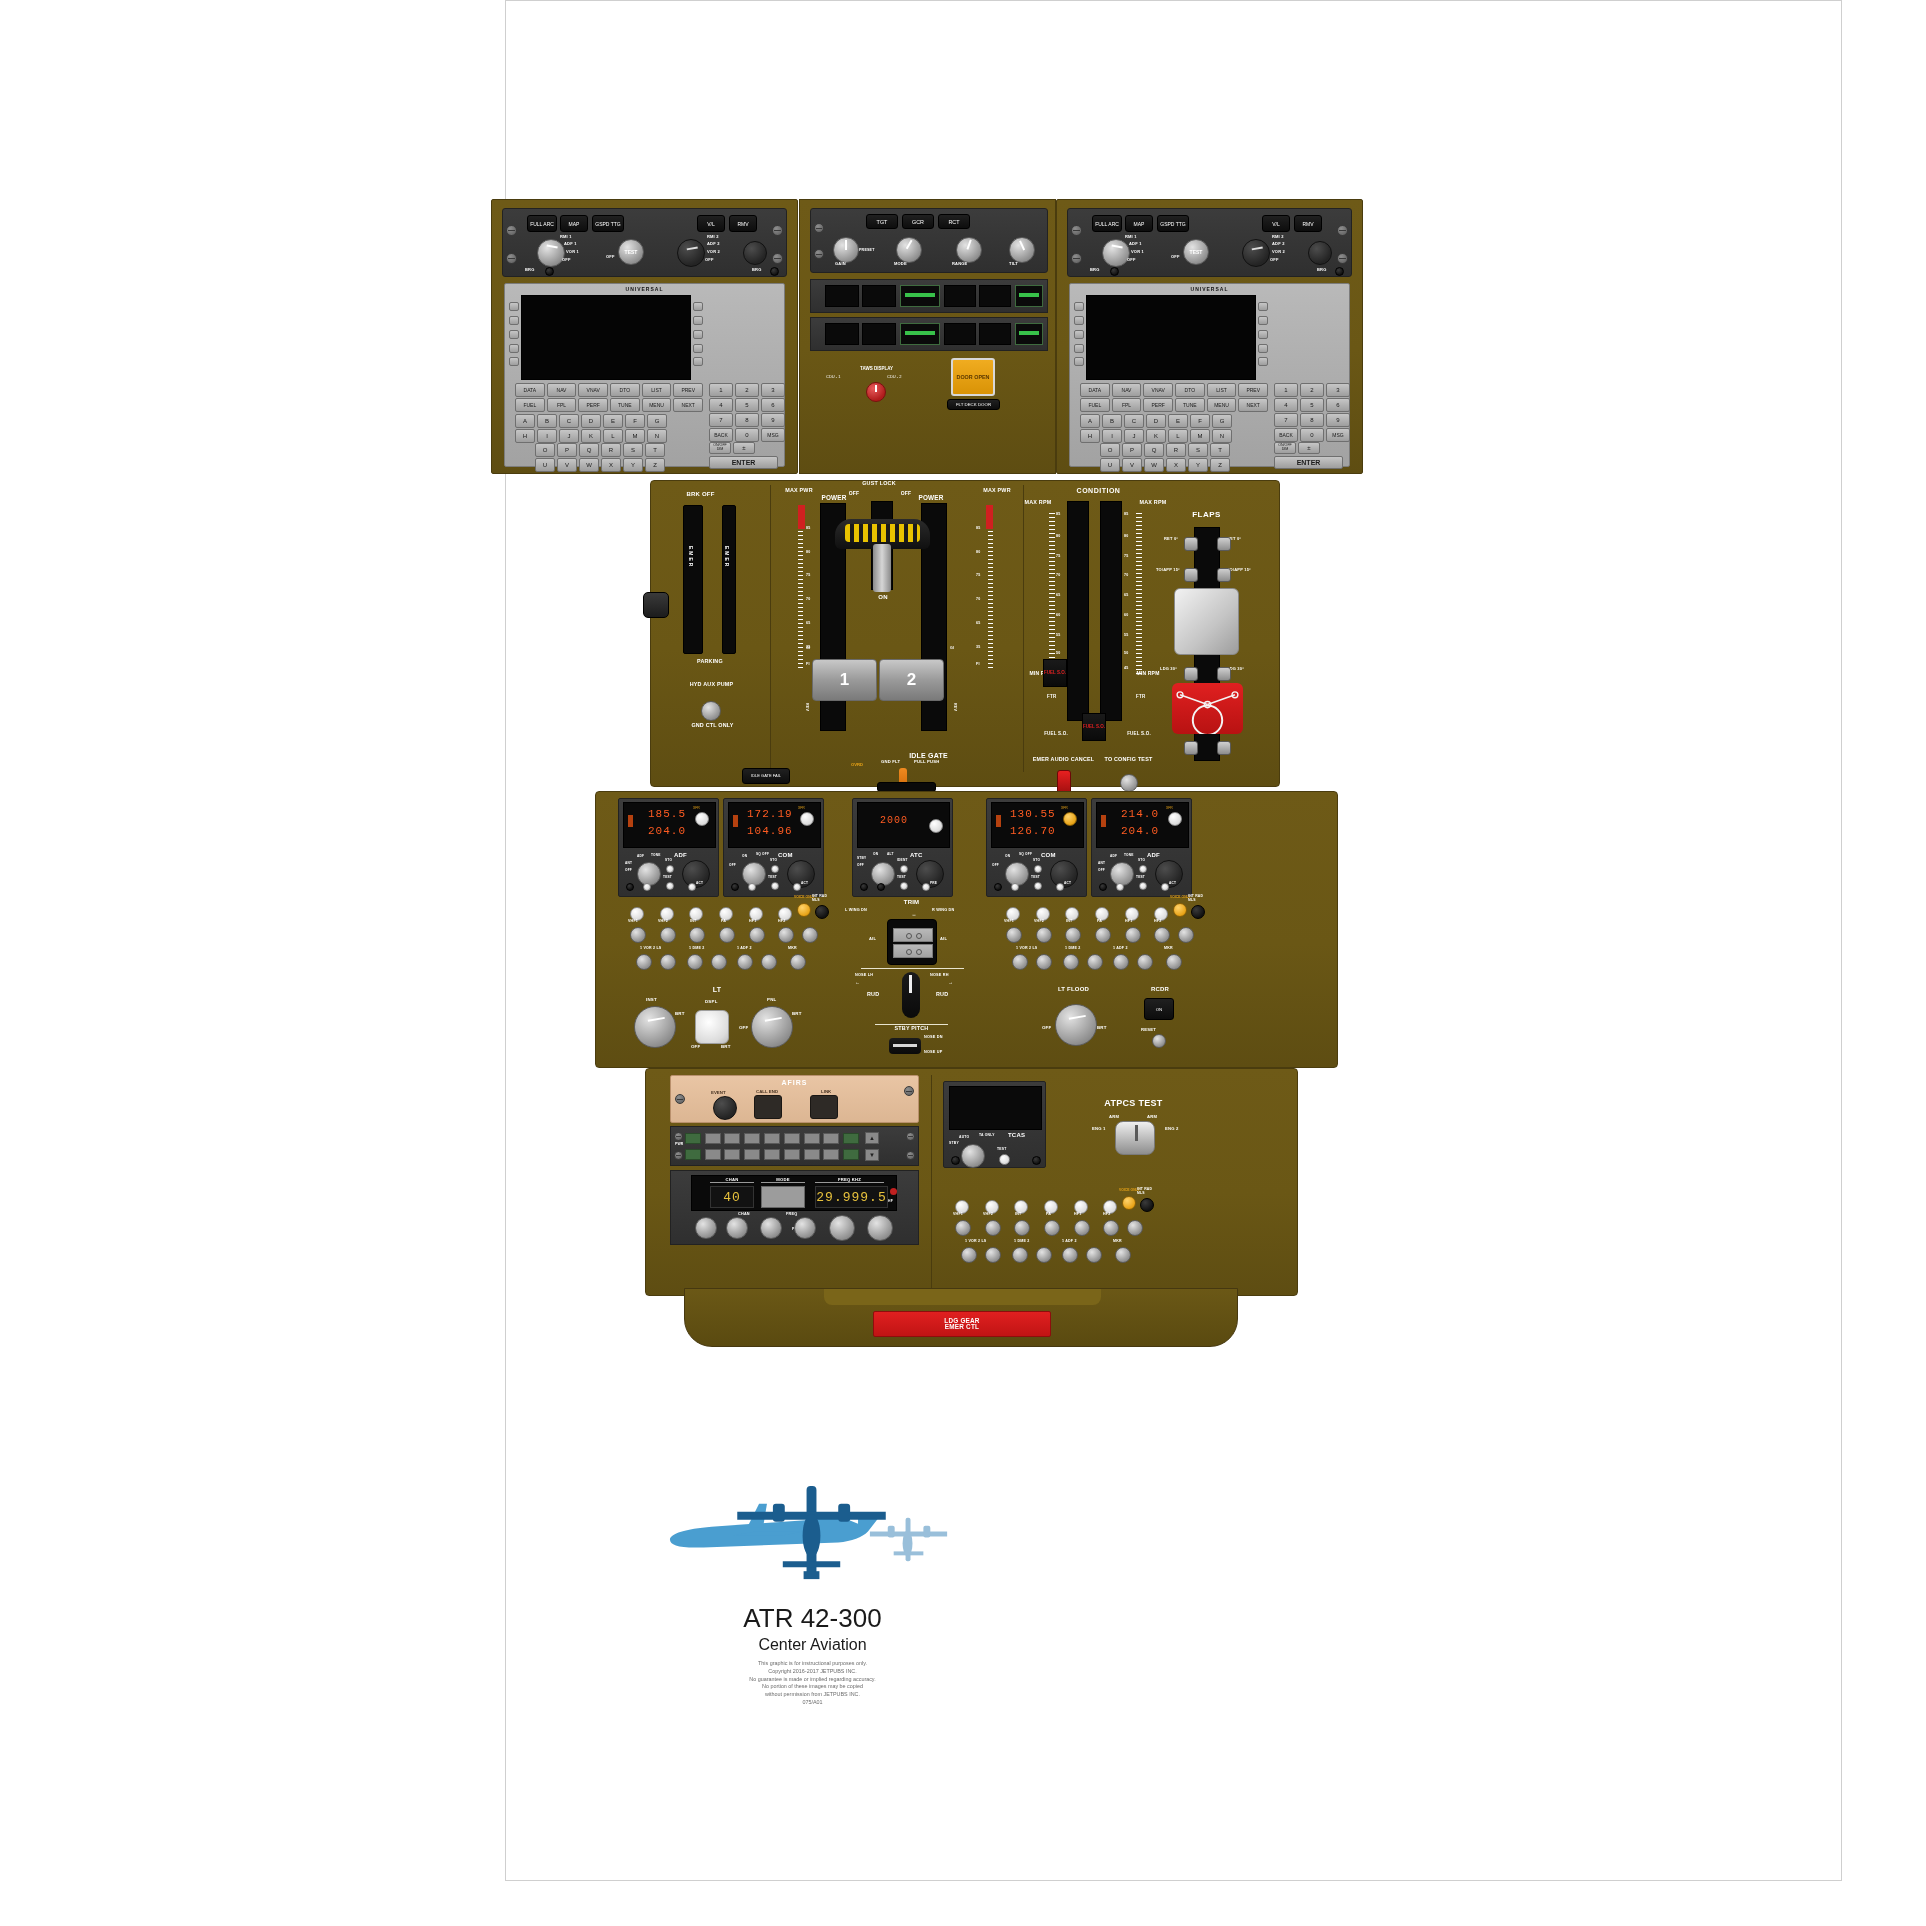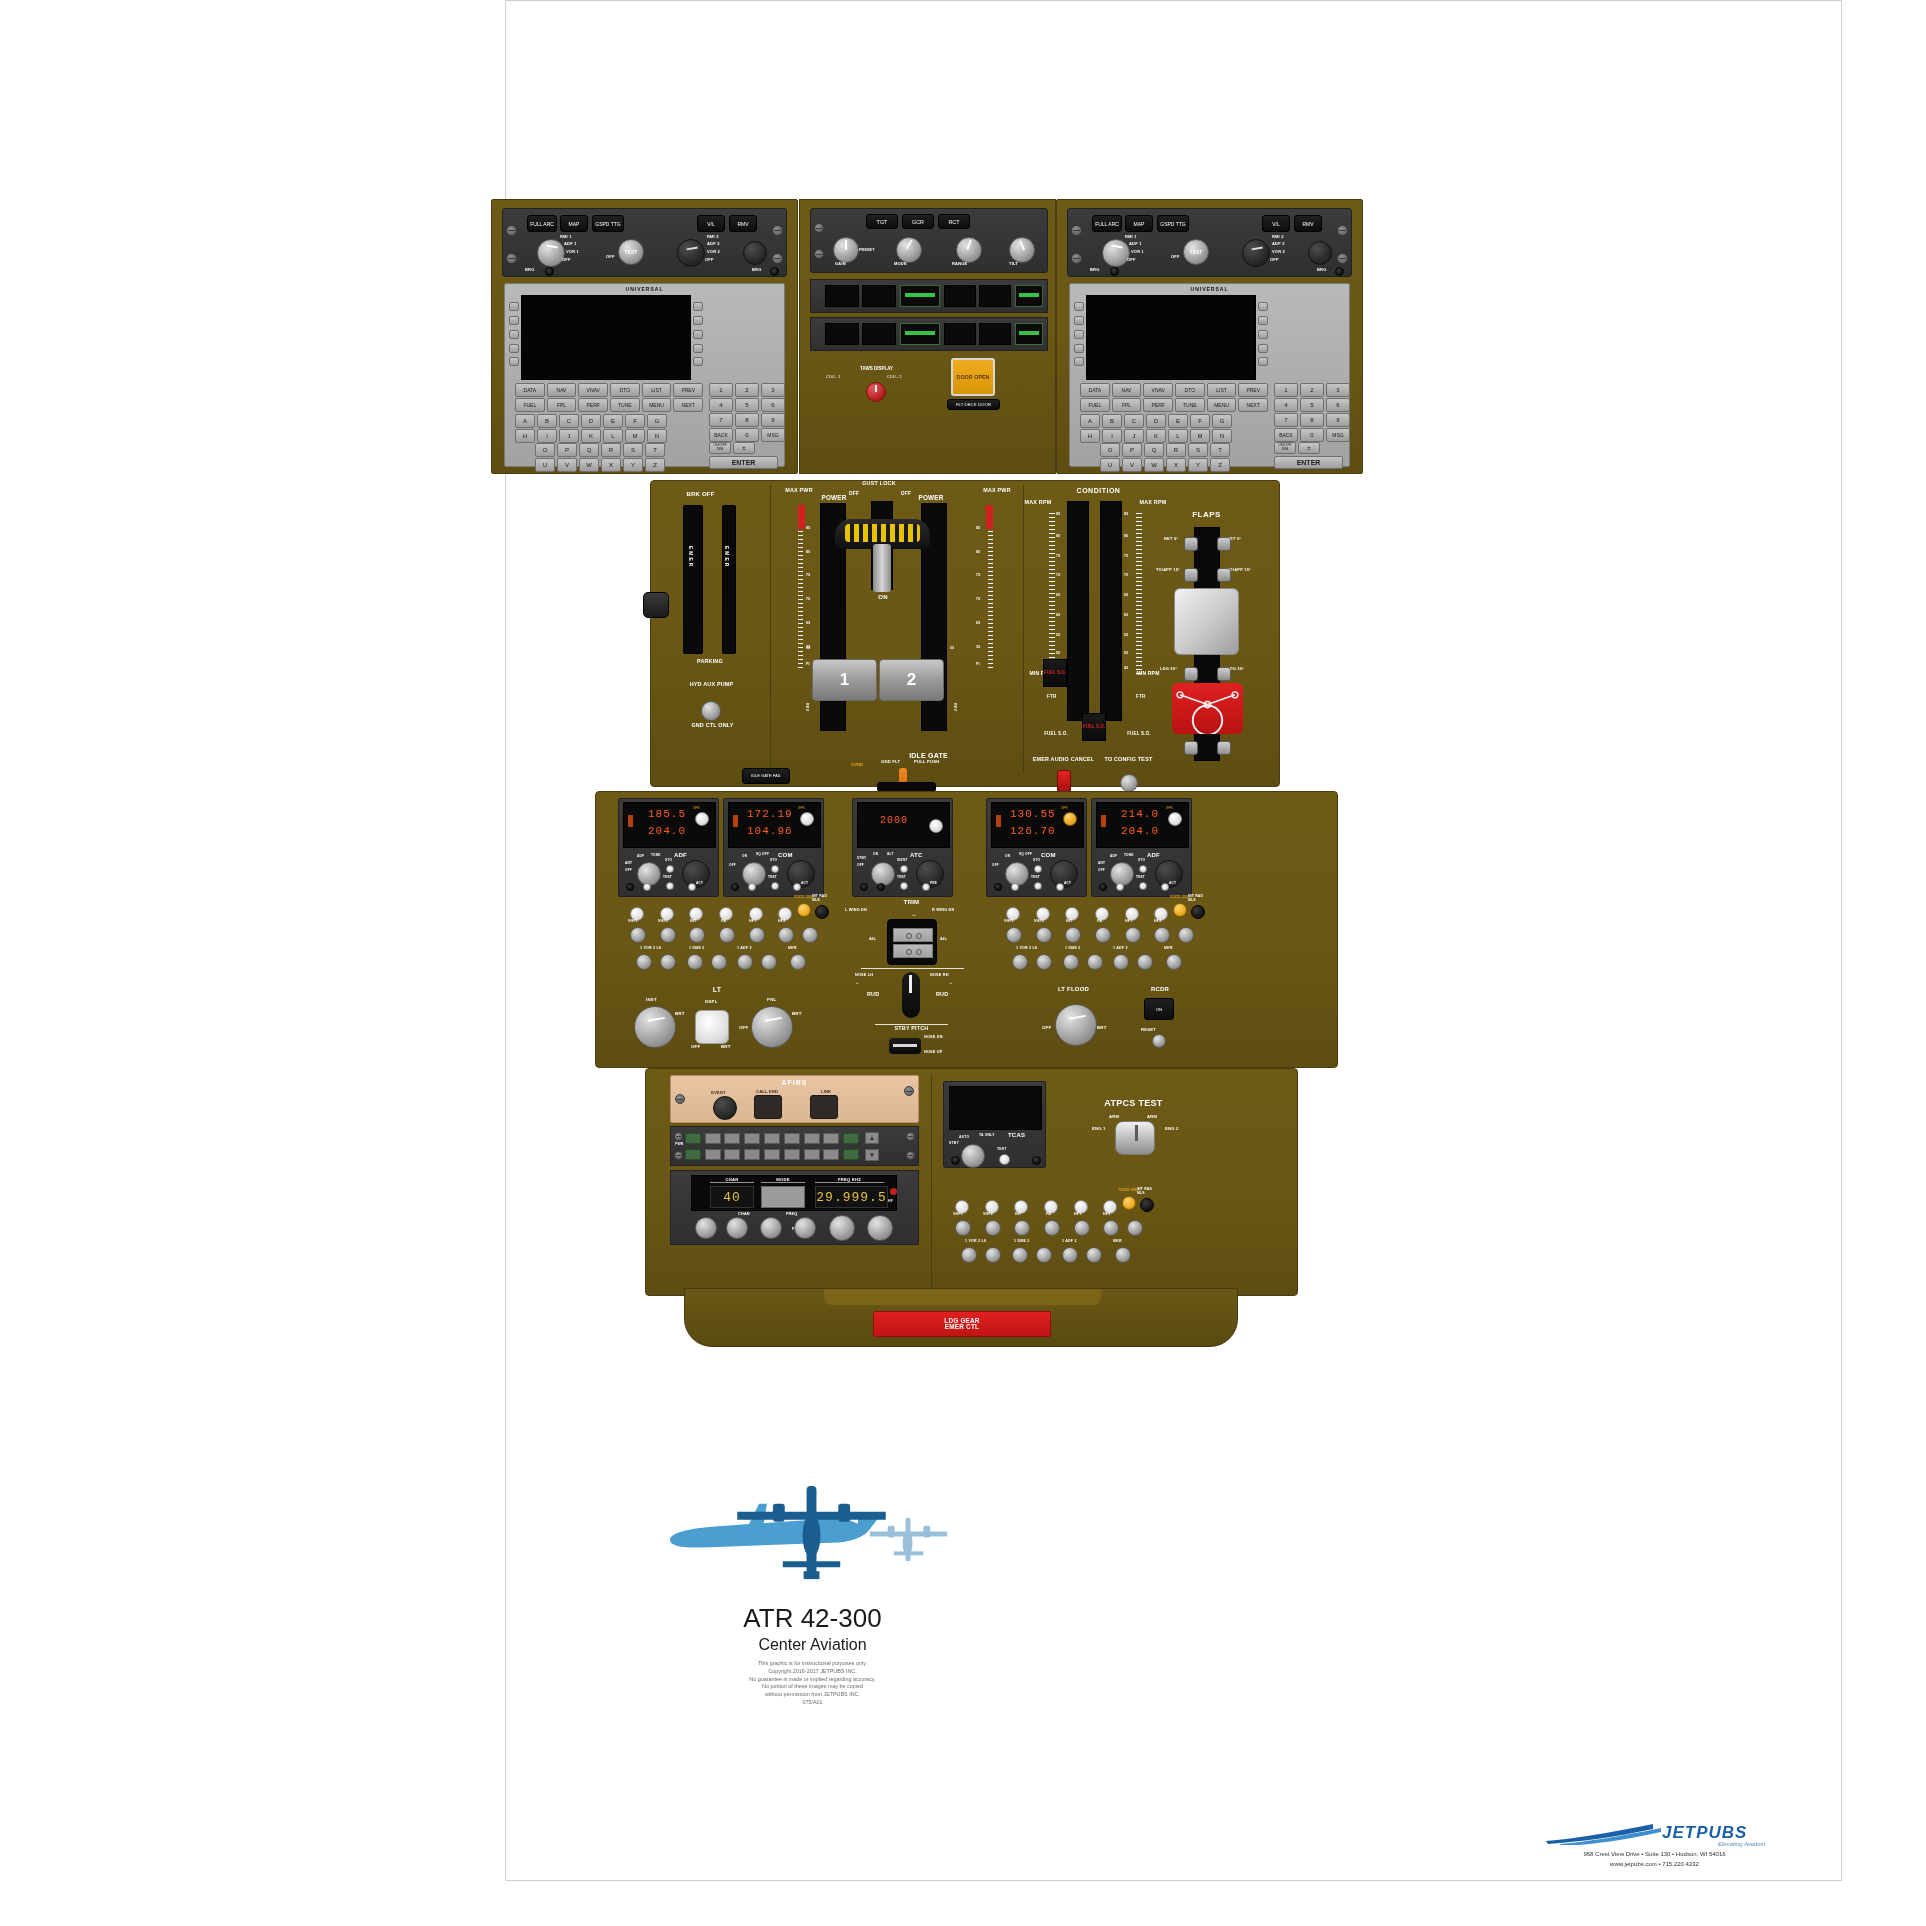--- a/index.html
+++ b/index.html
@@ -1326,27 +1326,15 @@
     <div class="abs" style="left:158px;top:184px;width:297px;height:59px;">
       <div class="footer-fine">This graphic is for instructional purposes only.</div>
       <div class="footer-fine">Copyright 2016-2017 JETPUBS INC.</div>
       <div class="footer-fine">No guarantee is made or implied regarding accuracy.</div>
       <div class="footer-fine">No portion of these images may be copied</div>
       <div class="footer-fine">without permission from JETPUBS INC.</div>
       <div class="footer-fine">075/A01</div>
     </div>
   </div>
 
-  <div class="abs" style="left:1000px;top:1820px;width:317px;height:55px;">
-    <div class="abs" style="left:0;top:0;width:317px;height:26px;">
-      <svg width="119" height="22" viewBox="0 0 120 22" style="position:absolute;left:38px;top:2px;">
-        <path d="M2 18 C30 16 66 10 110 1 L110 6 C72 14 36 19 4 21 Z" fill="#1a5fa8"></path>
-        <path d="M16 21 C44 19 78 13 118 5 L118 9 C82 17 48 22 18 23 Z" fill="#3f8fd0"></path>
-      </svg>
-      <div class="abs jp-wordmark" style="left:156px;top:2px;font-size:17px;">JETPUBS</div>
-      <div class="abs" style="left:212px;top:20px;font-size:6px;color:#5a8fbe;font-style:italic;">Elevating Aviation</div>
-    </div>
-    <div class="abs ctr" style="left:0;top:30px;width:297px;font-size:6px;color:#333;">968 Crest View Drive • Suite 130 • Hudson, WI 54016</div>
-    <div class="abs ctr" style="left:0;top:40px;width:297px;font-size:6px;color:#333;">www.jetpubs.com • 715.220.4232</div>
-  </div>
 
 </div>
 
 
 </body></html>

